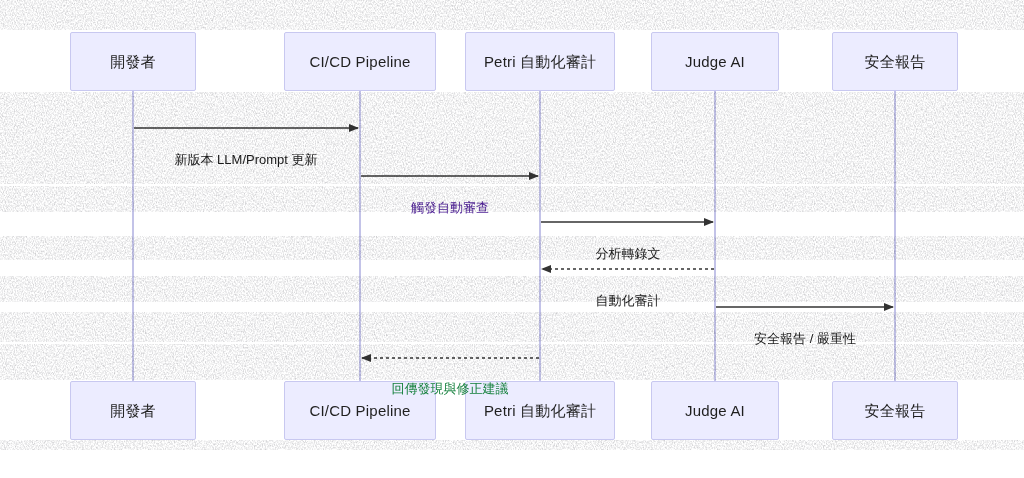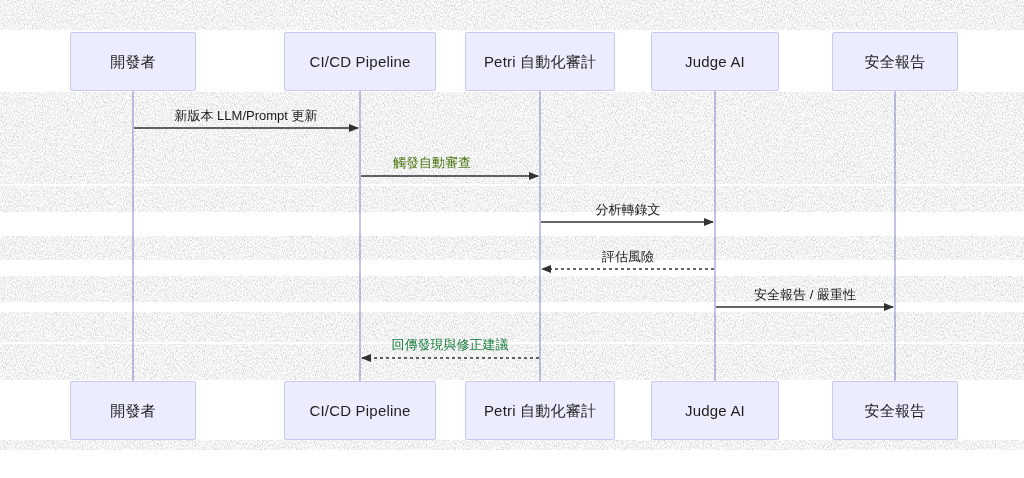--- a/index.html
+++ b/index.html
@@ -46,20 +46,21 @@
   .msg-label {
     position: absolute;
     box-sizing: border-box;
     color: #1a1a1a;
     font-size: 13px;
     line-height: 1.25;
     white-space: nowrap;
     text-align: center;
     transform: translateX(-50%);
     background: transparent;
+    margin-top: 44px;
   }
   .noise-layer {
     position: absolute;
     left: 0;
     top: 0;
     width: 1024px;
     height: 478px;
     pointer-events: none;
     opacity: 0.30;
     mix-blend-mode: multiply;
@@ -125,23 +126,23 @@
       </div>
       <div class="actor-box" style="left: 651px; top: 381px; width: 128px; height: 59px; background: rgb(236, 236, 255); border-color: rgb(200, 200, 240);">
         <span>Judge AI</span>
       </div>
       <div class="actor-box" style="left: 832px; top: 381px; width: 126px; height: 59px; background: rgb(236, 236, 255); border-color: rgb(200, 200, 240);">
         <span>安全報告</span>
       </div>
     </div>
   <div id="labels">
       <div class="msg-label" style="left: 246px; top: 108px; color: rgb(26, 26, 26);">新版本 LLM/Prompt 更新</div>
-      <div class="msg-label" style="left: 432px; top: 156px; color: #4d7c0f; font-family: Liberation Mono, monospace;">觸發自動審查</div>
+      <div class="msg-label" style="left: 450px; top: 156px; color: #4c1d95;">觸發自動審查</div>
       <div class="msg-label" style="left: 628px; top: 202px; color: rgb(26, 26, 26);">分析轉錄文</div>
-      <div class="msg-label" style="left: 628px; top: 249px; color: rgb(26, 26, 26);">評估風險</div>
+      <div class="msg-label" style="left: 628px; top: 249px; color: rgb(26, 26, 26);">自動化審計</div>
       <div class="msg-label" style="left: 805px; top: 287px; color: rgb(26, 26, 26);">安全報告 / 嚴重性</div>
       <div class="msg-label" style="left: 450px; top: 338px; color: #15803d; font-family: Liberation Mono, monospace;">回傳發現與修正建議</div>
     </div>
 
   <svg class="noise-layer" viewBox="0 0 1024 478" xmlns="http://www.w3.org/2000/svg" preserveAspectRatio="none">
     <defs>
       <filter id="grain" x="0" y="0" width="100%" height="100%">
         <feTurbulence type="fractalNoise" baseFrequency="0.9 0.55" numOctaves="3" seed="7" result="t"></feTurbulence>
         <feColorMatrix in="t" type="matrix" values="0 0 0 0 0.08
                   0 0 0 0 0.08

